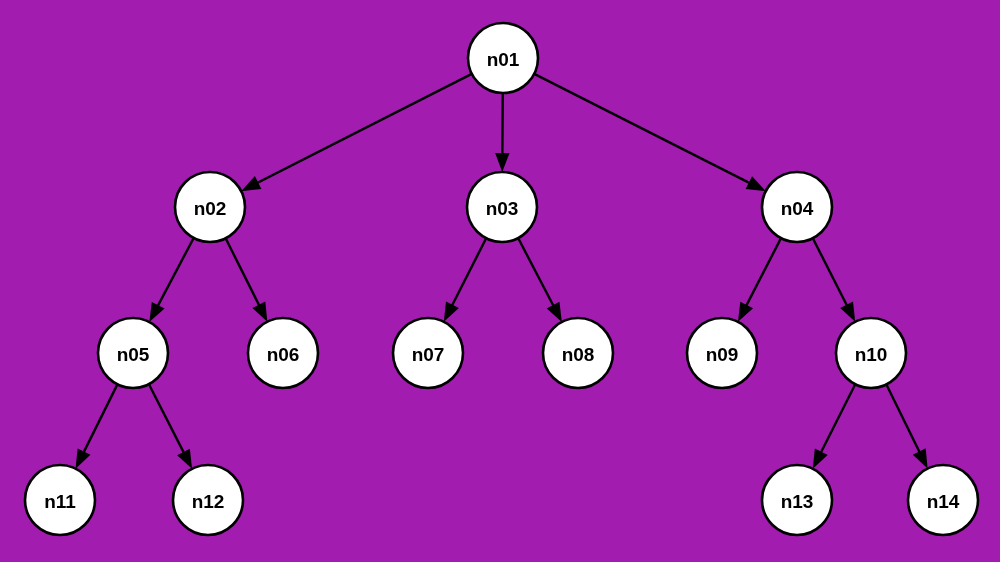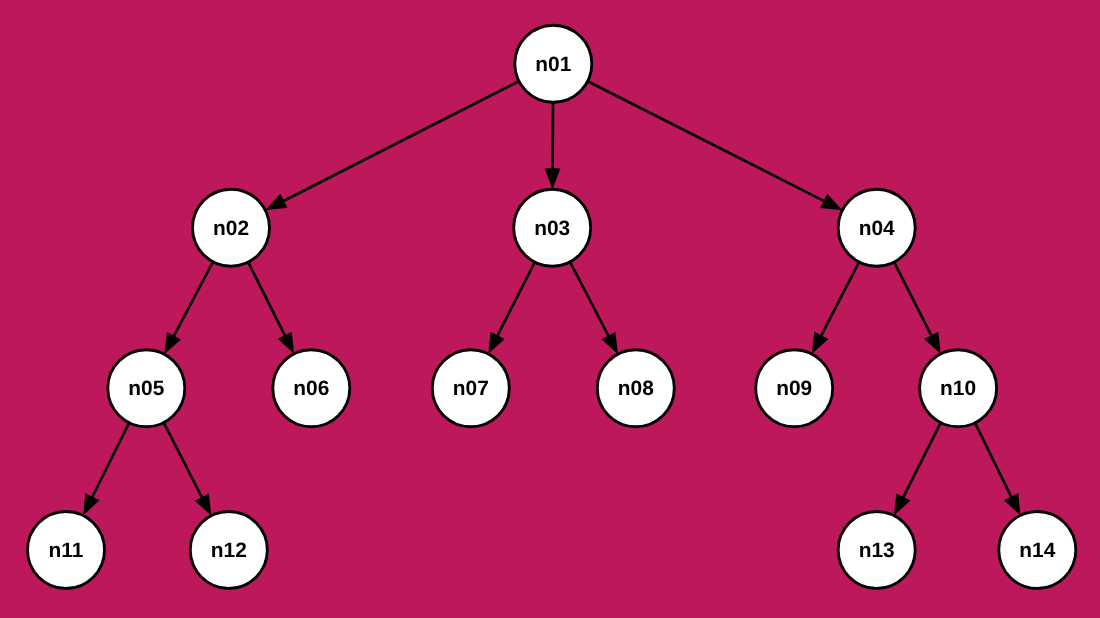--- a/index.html
+++ b/index.html
@@ -11,21 +11,21 @@
   body {
     width: 1000px;
     height: 562px;
     font-family: "Liberation Sans", sans-serif;
     overflow: hidden;
   }
   #diagram-root {
     position: relative;
     width: 1000px;
     height: 562px;
-    background: #be185d;
+    background: #a21caf;
   }
   #graph-svg {
     display: block;
     width: 1000px;
     height: 562px;
   }
   .graph-node-circle {
     fill: #ffffff;
     stroke: #000000;
     stroke-width: 2.6;

